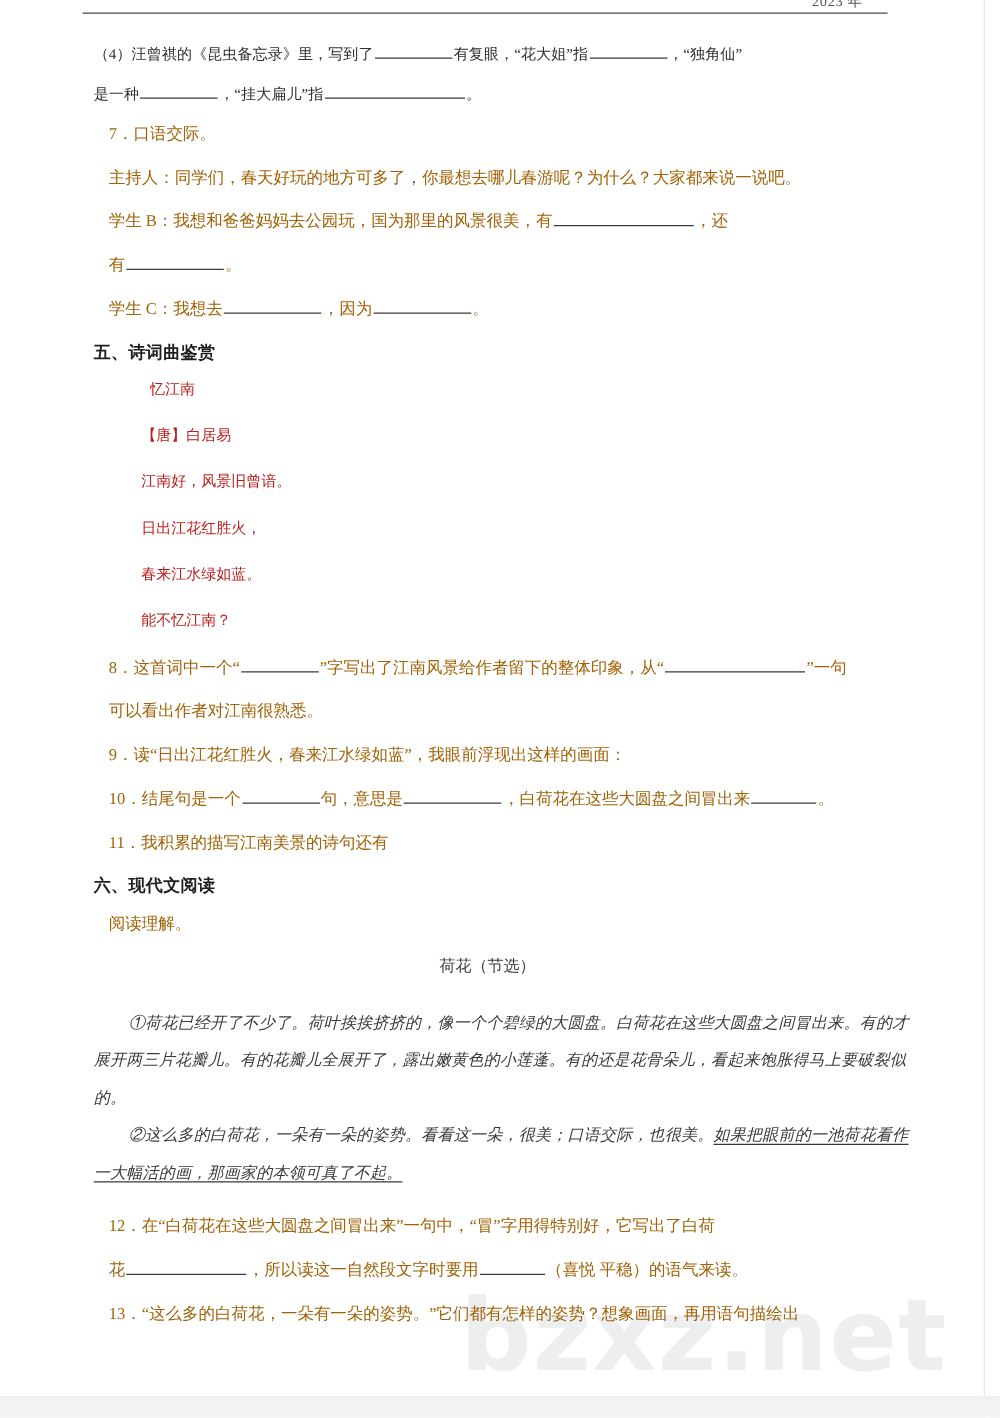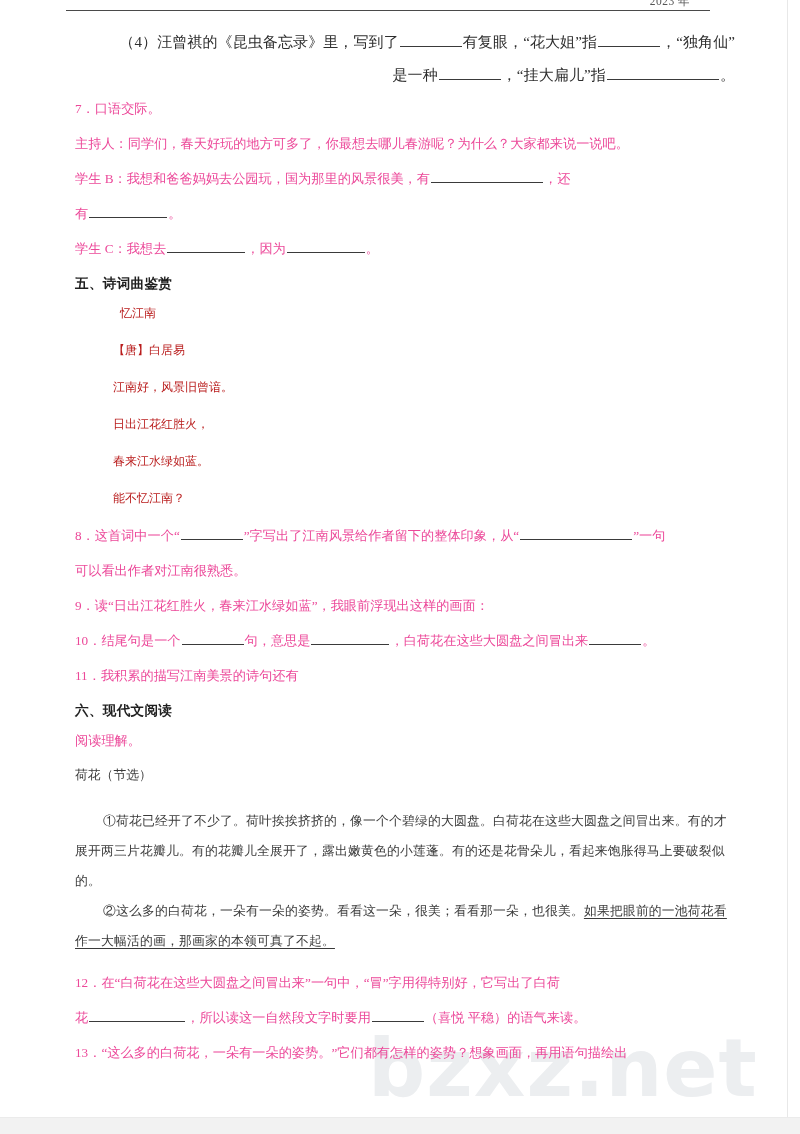--- a/index.html
+++ b/index.html
@@ -86,79 +86,79 @@
   .content {
     position: absolute;
     left: 75px;
     top: 34px;
     width: 660px;
     z-index: 2;
   }
 
   
   .line {
-    font-size: 15px;
+    font-size: 12px;
     line-height: 1;
     color: #2e2e2e;
     margin: 0 0 17px 0;
     white-space: nowrap;
     letter-spacing: .1px;
-    text-align: right;
   }
 
   
   .section-heading {
     font-family: "Liberation Sans", "DejaVu Sans", sans-serif;
     font-weight: 700;
     font-size: 13.6px;
     color: #1f1f1f;
     margin: 0 0 12px 0;
     letter-spacing: .3px;
     white-space: nowrap;
   }
 
   
   .qline {
     font-size: 13.2px;
-    margin: 0 0 17px 0;
-    color: #ec4899;
+    margin: 0 0 17px 12px;
+    color: #a16207;
     white-space: nowrap;
   }
 
   
   .poem-block { margin: 0 0 0 0; }
   .poem-line {
     font-size: 12px;
     color: #b91c1c;
     margin: 0 0 20px 0;
     padding-left: 38px;
     font-family: "DejaVu Serif", "Liberation Serif", serif;
     white-space: nowrap;
   }
   .poem-title {
     padding-left: 45px;
   }
 
   
   .passage-title {
     font-size: 12.8px;
-    text-align: left;
+    text-align: center;
     margin: 0 0 22px 0;
     color: #3a3a3a;
     font-family: Liberation Sans, sans-serif;
     padding-right: 30px;
   }
   .passage-para {
     font-size: 12.8px;
     line-height: 30px;
     color: #3a3a3a;
     margin: 0;
     font-family: "DejaVu Serif", "Liberation Serif", serif;
     text-indent: 28px;
     letter-spacing: .2px;
+    font-style: italic;
   }
   .passage-para.tight { margin-bottom: 0; }
   .u { text-decoration: underline; text-underline-offset: 3px; }
 
   
   .blank {
     display: inline-block;
     border-bottom: 1.2px solid #3a3a3a;
     vertical-align: baseline;
     height: 12px;
@@ -224,21 +224,21 @@
       <span>10．结尾句是一个</span><span class="blank b-md"></span><span>句，意思是</span><span class="blank b-lg"></span><span>，白荷花在这些大圆盘之间冒出来</span><span class="blank b-sm"></span><span>。</span>
     </div>
     <div class="qline">11．我积累的描写江南美景的诗句还有</div>
 
     <div class="section-heading">六、现代文阅读</div>
     <div class="qline">阅读理解。</div>
     <div class="passage-title">荷花（节选）</div>
 
     <div class="passage-para">①荷花已经开了不少了。荷叶挨挨挤挤的，像一个个碧绿的大圆盘。白荷花在这些大圆盘之间冒出来。有的才展开两三片花瓣儿。有的花瓣儿全展开了，露出嫩黄色的小莲蓬。有的还是花骨朵儿，看起来饱胀得马上要破裂似的。</div>
     <div class="passage-para tight">
-      <span>②这么多的白荷花，一朵有一朵的姿势。看看这一朵，很美；看看那一朵，也很美。</span><span class="u">如果把眼前的一池荷花看作一大幅活的画，那画家的本领可真了不起。</span>
+      <span>②这么多的白荷花，一朵有一朵的姿势。看看这一朵，很美；口语交际，也很美。</span><span class="u">如果把眼前的一池荷花看作一大幅活的画，那画家的本领可真了不起。</span>
     </div>
 
     <div style="height:18px"></div>
 
     <div class="qline">12．在“白荷花在这些大圆盘之间冒出来”一句中，“冒”字用得特别好，它写出了白荷</div>
     <div class="qline">
       <span>花</span><span class="blank b-xl"></span><span>，所以读这一自然段文字时要用</span><span class="blank b-sm"></span><span>（喜悦  平稳）的语气来读。</span>
     </div>
     <div class="qline">13．“这么多的白荷花，一朵有一朵的姿势。”它们都有怎样的姿势？想象画面，再用语句描绘出</div>
 

